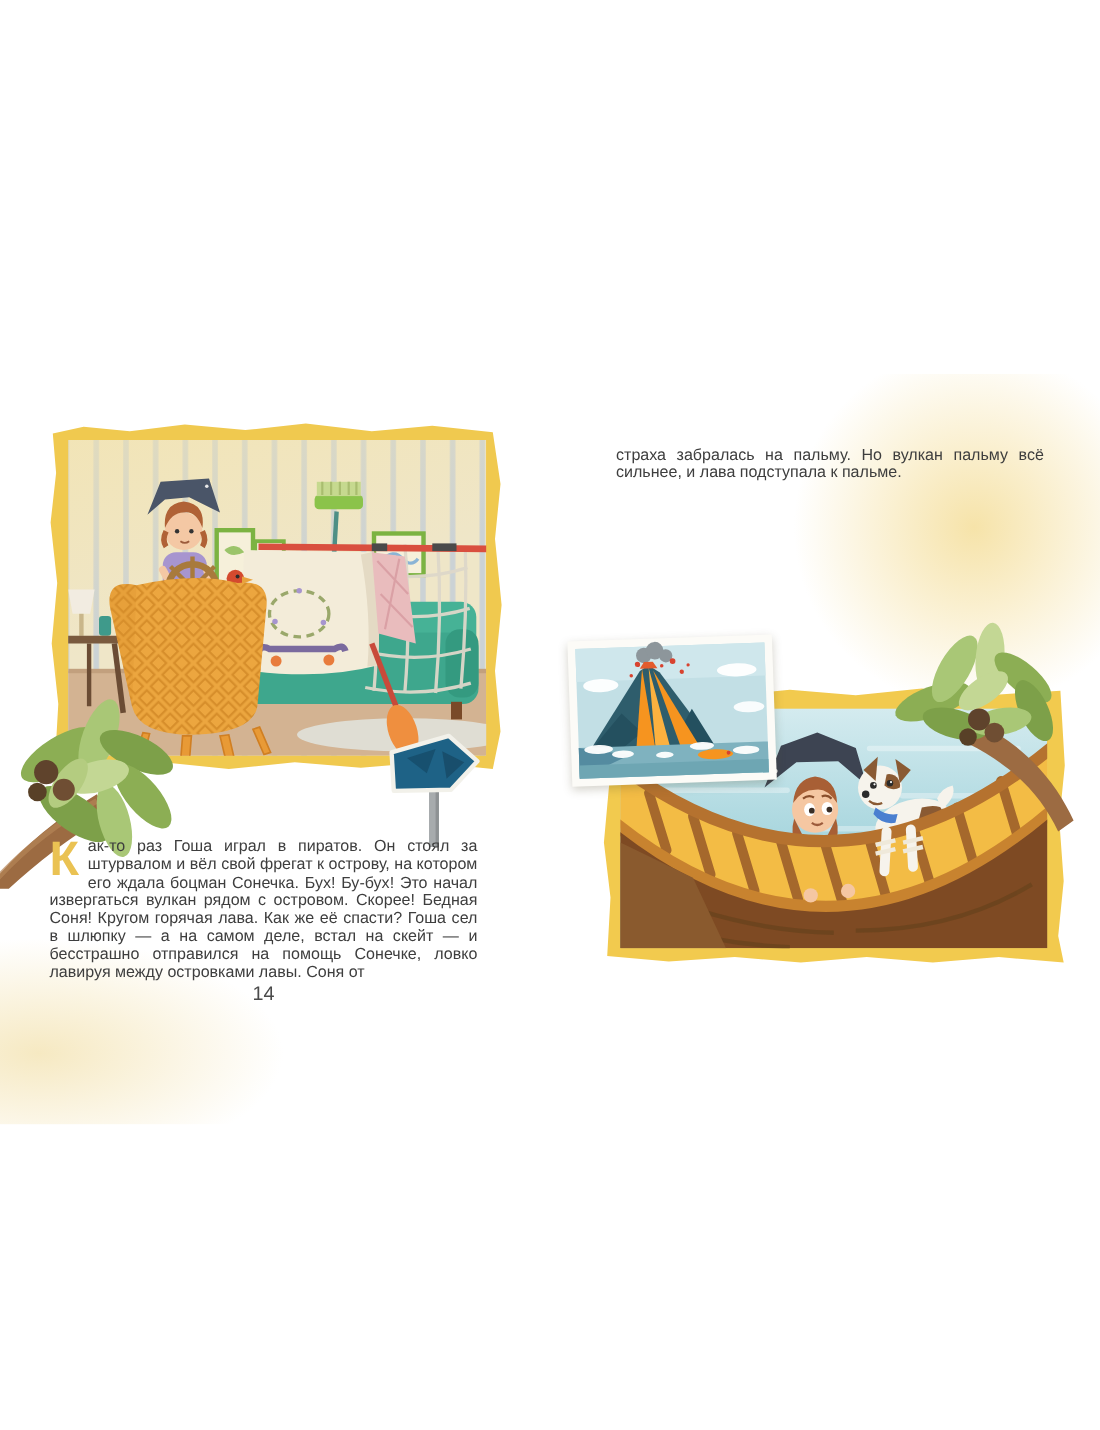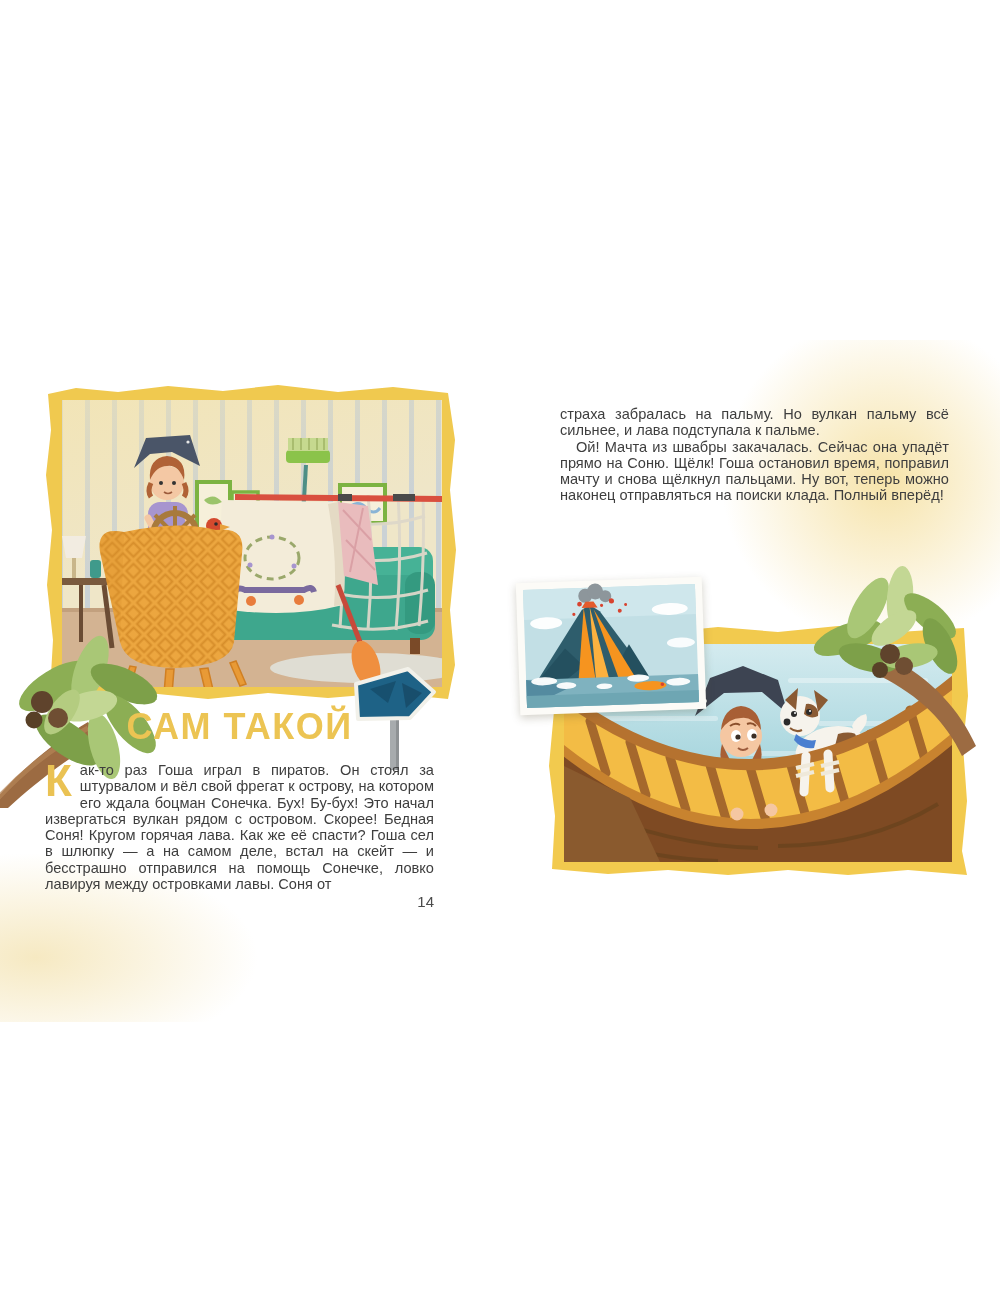--- a/index.html
+++ b/index.html
@@ -12,21 +12,21 @@
   .glow-right{left:715px;top:340px;width:310px;height:310px;z-index:0;
     background:radial-gradient(circle at 55% 45%, #f6e3a9 0%, rgba(246,227,169,0) 68%);}
   
   .story{color:#3e3e3e;font-size:14.6px;line-height:16.3px;text-align:justify;z-index:4;}
   .story p{margin:0;}
   .story p.ind{text-indent:16px;}
   .title{left:45px;top:706px;width:389px;text-align:center;z-index:4;
     font-size:36px;font-weight:bold;letter-spacing:1.5px;color:#ecc453;}
   .dropcap{float:left;font-size:44px;line-height:34px;font-weight:bold;color:#eac253;
     margin:2px 8px 0 0;}
-  .pagenum{width:389px;text-align:right;font-size:15px;color:#4b4b4b;z-index:4;top:893px;}
+  .pagenum{width:389px;text-align:center;font-size:18px;color:#4b4b4b;z-index:4;top:893px;}
   .pn-left{left:45px;}
   .pn-right{left:560px;}
   
   .polaroid{left:518px;top:580px;width:172px;height:118px;background:#fcfbf7;
     padding:7px;transform:rotate(-2deg);z-index:5;
     box-shadow:0 3px 9px rgba(80,70,40,.25);}
   svg{display:block;overflow:visible;}
 </style>
 </head>
 <body>
@@ -202,31 +202,29 @@
   </svg>
 
   <svg class="abs" style="left:350px;top:662px;z-index:3" width="92" height="112" viewBox="0 0 92 112">
     <rect x="40" y="40" width="9" height="68" fill="#a7abad"></rect>
     <rect x="46" y="40" width="3" height="68" fill="#8e9294"></rect>
     <polygon points="6,22 58,7 84,30 60,56 8,57" fill="#1e6286" stroke="#f2f1ea" stroke-width="4" stroke-linejoin="round"></polygon>
     <polygon points="20,27 46,19 38,41" fill="#17506f"></polygon>
     <polygon points="52,21 72,31 56,46" fill="#184e6c"></polygon>
   </svg>
 
-  <div class="abs title">САМ ТАКОЙ</div>
 
   <div class="abs story" style="left:45px;top:762px;width:389px;">
     <p><span class="dropcap">К</span><span>ак-то раз Гоша играл в пиратов. Он стоял за штурвалом и вёл свой фрегат к острову, на котором его ждала боцман Сонечка. Бух! Бу-бух! Это начал извергаться вулкан рядом с островом. Скорее! Бедная Соня! Кругом горячая лава. Как же её спасти? Гоша сел в шлюпку — а на самом деле, встал на скейт — и бесстрашно отправился на помощь Сонечке, ловко лавируя между островками лавы. Соня от</span></p>
   </div>
 
   <div class="abs pagenum pn-left">14</div>
 
   <div class="abs story" style="left:560px;top:406px;width:389px;">
     <p>страха забралась на пальму. Но вулкан пальму всё сильнее, и лава подступала к пальме.</p>
-    <p class="ind">Ой! Мачта из швабры закачалась. Сейчас она упадёт прямо на Соню. Щёлк! Гоша остановил время, поправил мачту и снова щёлкнул пальцами. Ну вот, теперь можно наконец отправляться на поиски клада. Полный вперёд!</p>
   </div>
 
   <svg class="abs" style="left:538px;top:616px;z-index:2" width="440" height="268" viewBox="0 0 440 268">
     <defs>
       <linearGradient id="sea" x1="0" y1="0" x2="0" y2="1">
         <stop offset="0" stop-color="#d4ebef"></stop>
         <stop offset="0.55" stop-color="#a8d6de"></stop>
         <stop offset="1" stop-color="#8fc6cf"></stop>
       </linearGradient>
       <clipPath id="rp">

